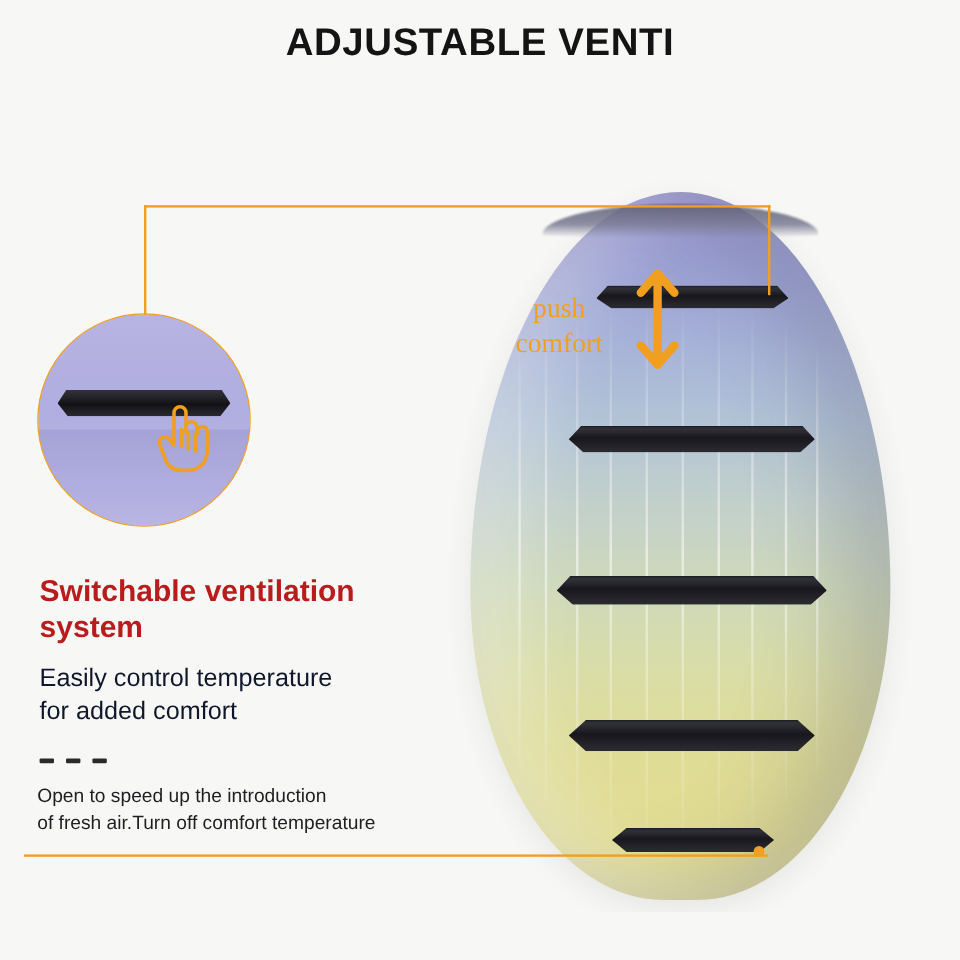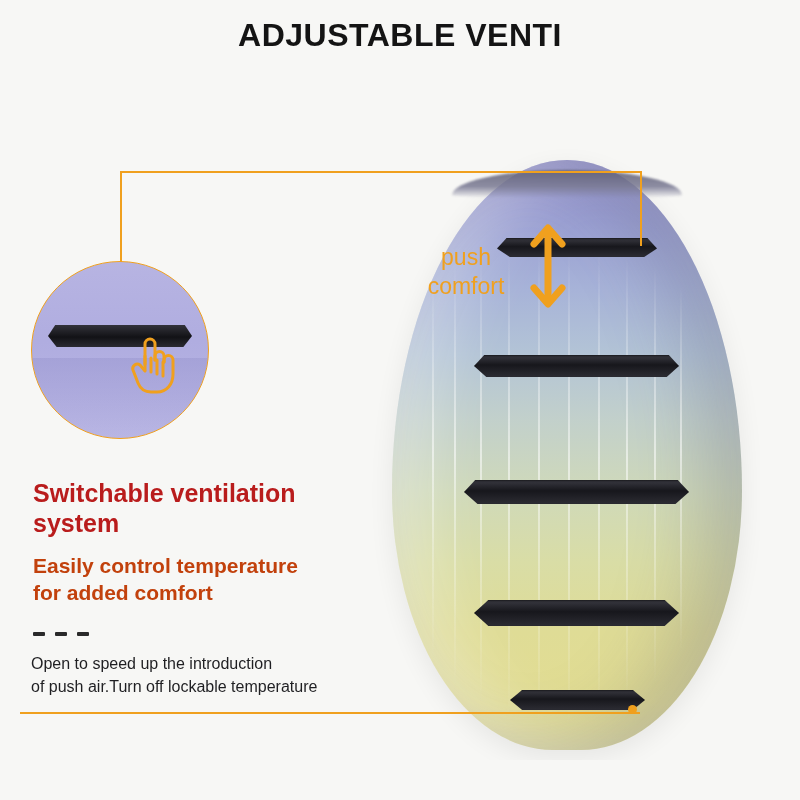--- a/index.html
+++ b/index.html
@@ -121,33 +121,33 @@
 
   
   .push-label{
     position:absolute;
     left:418px;top:243px;
     width:96px;
     color:#f0a01e;
     font-size:23px;
     line-height:1.25;
     text-align:center;
-    font-family:Liberation Sans, sans-serif;
+    font-family:Liberation Serif, serif;
   }
   .push-label .l2{display:block;}
   .arrow-svg{position:absolute;left:516px;top:216px;width:64px;height:100px;}
 
   
   .txt-head{
     position:absolute;left:33px;top:479px;width:330px;
     font-size:25px;font-weight:bold;color:#b91c1c;line-height:1.18;
   }
   .txt-sub{
     position:absolute;left:33px;top:552px;width:330px;
-    font-size:21px;font-weight:bold;color:#c2410c;line-height:1.3;
+    font-size:21px;font-weight:normal;color:#0f172a;line-height:1.3;
   }
   .dashes{position:absolute;left:33px;top:628px;width:70px;height:14px;}
   .dashes i{position:absolute;top:4px;width:12px;height:4px;background:#2a2a2a;border-radius:1px;}
   .dashes i:nth-child(1){left:0;}
   .dashes i:nth-child(2){left:22px;}
   .dashes i:nth-child(3){left:44px;}
   .txt-small{
     position:absolute;left:31px;top:652px;width:350px;
     font-size:16px;color:#1f1f22;line-height:1.45;
   }
@@ -225,16 +225,16 @@
     <span>Easily control temperature</span><br>
     <span>for added comfort</span>
   </div>
   <div class="dashes">
       <i></i>
       <i></i>
       <i></i>
     </div>
   <div class="txt-small">
     <span>Open to speed up the introduction</span><br>
-    <span>of push air.Turn off lockable temperature</span>
+    <span>of fresh air.Turn off comfort temperature</span>
   </div>
 
 </div>
 
 </body></html>

